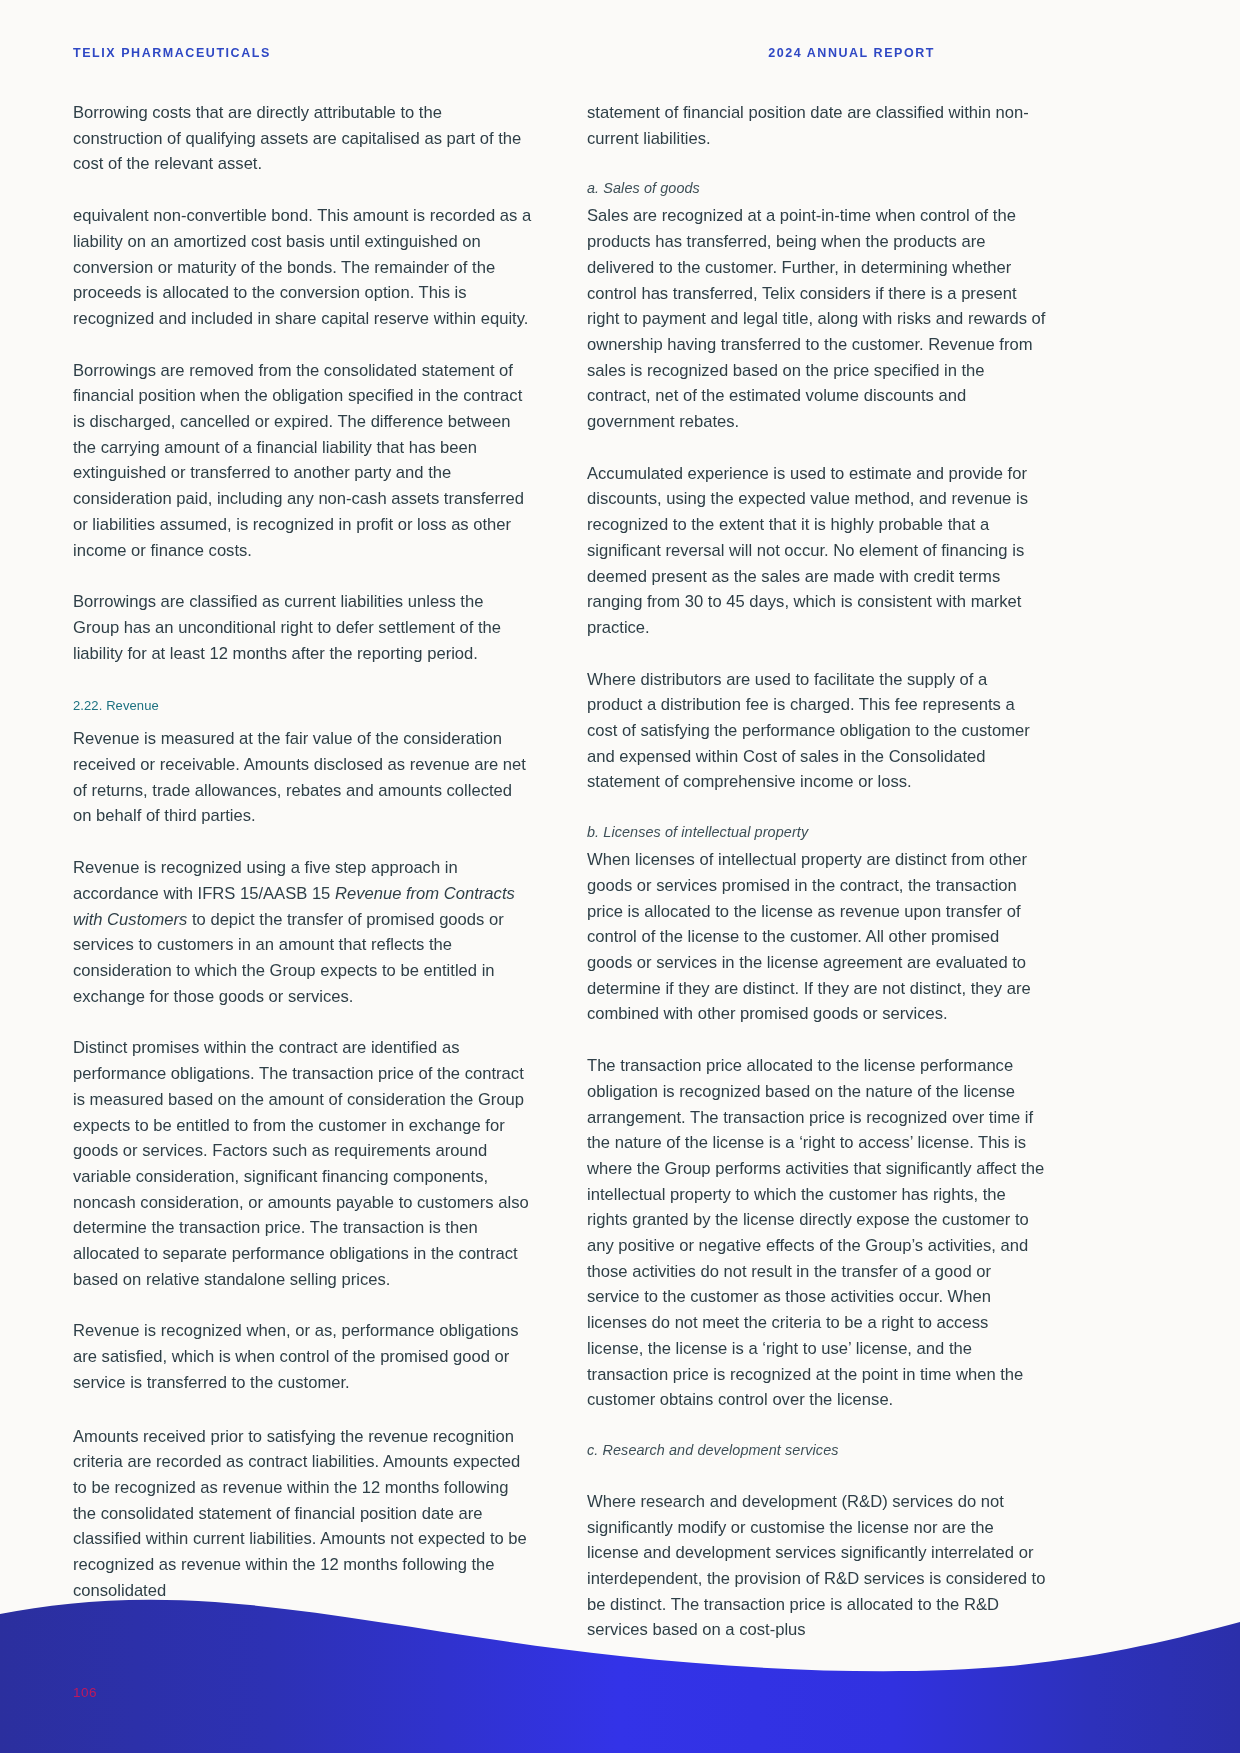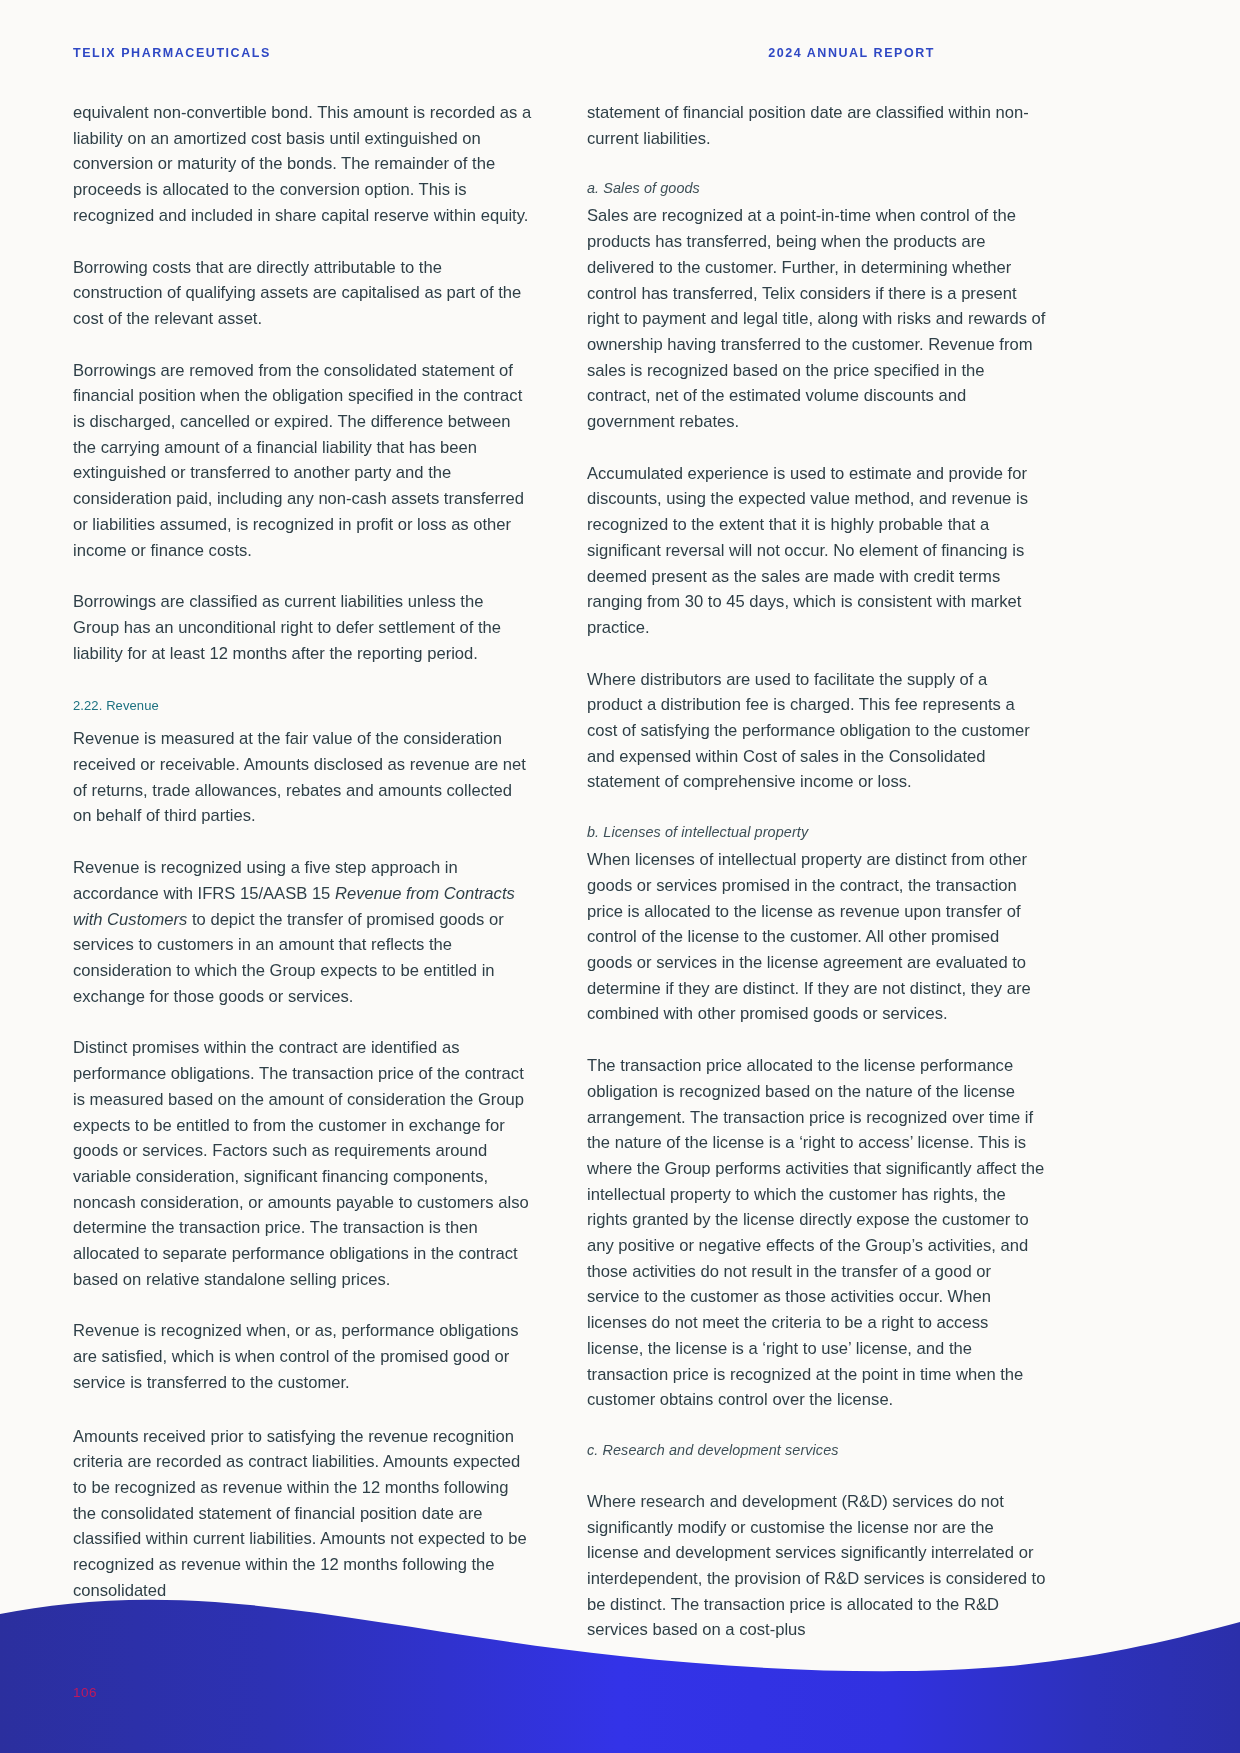--- a/index.html
+++ b/index.html
@@ -121,22 +121,22 @@
 <div class="page">
 
   <div class="running-header">
     <span class="hdr-text">TELIX PHARMACEUTICALS</span>
     <span class="hdr-text">2024 ANNUAL REPORT</span>
   </div>
 
   <div class="columns">
 
     <div class="col">
+      <p class="body">Borrowing costs that are directly attributable to the construction of qualifying assets are capitalised as part of the cost of the relevant asset.</p>
       <p class="body">equivalent non-convertible bond. This amount is recorded as a liability on an amortized cost basis until extinguished on conversion or maturity of the bonds. The remainder of the proceeds is allocated to the conversion option. This is recognized and included in share capital reserve within equity.</p>
-      <p class="body">Borrowing costs that are directly attributable to the construction of qualifying assets are capitalised as part of the cost of the relevant asset.</p>
       <p class="body">Borrowings are removed from the consolidated statement of financial position when the obligation specified in the contract is discharged, cancelled or expired. The difference between the carrying amount of a financial liability that has been extinguished or transferred to another party and the consideration paid, including any non-cash assets transferred or liabilities assumed, is recognized in profit or loss as other income or finance costs.</p>
       <p class="body">Borrowings are classified as current liabilities unless the Group has an unconditional right to defer settlement of the liability for at least 12 months after the reporting period.</p>
 
       <h2 class="section-heading">2.22. Revenue</h2>
 
       <p class="body">Revenue is measured at the fair value of the consideration received or receivable. Amounts disclosed as revenue are net of returns, trade allowances, rebates and amounts collected on behalf of third parties.</p>
 
       <p class="body"><span>Revenue is recognized using a five step approach in accordance with IFRS 15/AASB 15 </span><em class="it">Revenue from Contracts with Customers</em><span> to depict the transfer of promised goods or services to customers in an amount that reflects the consideration to which the Group expects to be entitled in exchange for those goods or services.</span></p>
 
       <p class="body">Distinct promises within the contract are identified as performance obligations. The transaction price of the contract is measured based on the amount of consideration the Group expects to be entitled to from the customer in exchange for goods or services. Factors such as requirements around variable consideration, significant financing components, noncash consideration, or amounts payable to customers also determine the transaction price. The transaction is then allocated to separate performance obligations in the contract based on relative standalone selling prices.</p>

